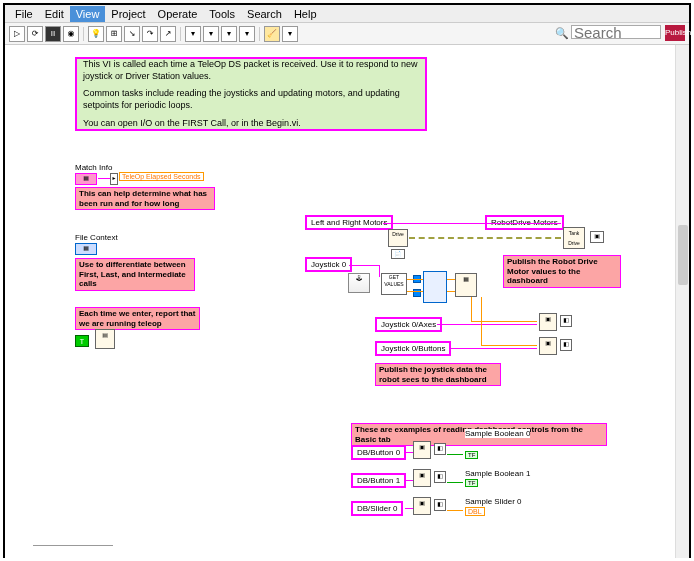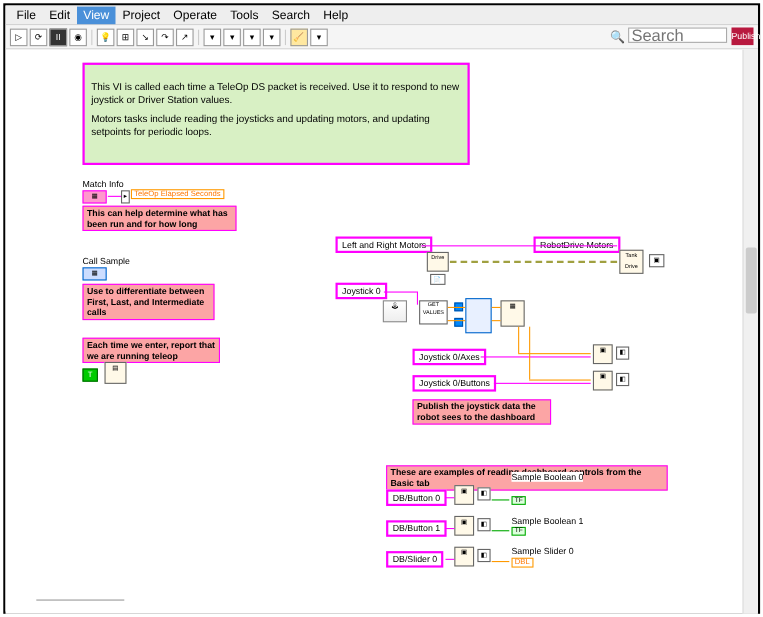--- a/index.html
+++ b/index.html
@@ -11,21 +11,21 @@
 .toolbar { display: flex; background: #f5f5f5; border-bottom: 1px solid #ccc; height: 22px; align-items: center; padding: 2px 4px; gap: 2px; position: relative; }
 .tb-btn { width: 16px; height: 16px; border: 1px solid #999; background: #fff; display: inline-flex; align-items: center; justify-content: center; font-size: 8px; }
 .tb-sep { width: 1px; height: 14px; background: #ccc; margin: 0 2px; }
 .font-sel { font-size: 10px; border: 1px solid #aaa; background: #fff; padding: 1px 4px; height: 16px; }
 .search-box { position: absolute; right: 28px; top: 2px; width: 90px; height: 14px; border: 1px solid #aaa; font-size: 15px; padding: 0 2px; color: #888; }
 .magnify { position: absolute; right: 120px; top: 4px; font-size: 11px; color: #666; }
 .help-icon { position: absolute; right: 4px; top: 2px; width: 20px; height: 16px; background: #b8193f; color: #fff; font-size: 8px; text-align: center; line-height: 16px; }
 .canvas { position: relative; width: 100%; height: 513px; background: #fff; overflow: hidden; }
 .scrollbar-v { position: absolute; right: 0; top: 0; width: 14px; height: 100%; background: #f0f0f0; border-left: 1px solid #ddd; }
 .scroll-thumb { position: absolute; width: 10px; background: #ccc; left: 2px; border-radius: 2px; }
-.desc-box { position: absolute; border: 2px solid #f0f; background: #d8f0c4; padding: 15px 6px; font-size: 9px; line-height: 1.3; }
+.desc-box { position: absolute; border: 2px solid #f0f; background: #d8f0c4; padding: 0 6px; font-size: 9px; line-height: 1.3; }
 .label-box { position: absolute; border: 1px solid #f0f; background: #fca5a5; padding: 1px 3px; font-size: 8px; line-height: 1.2; font-weight: bold; }
 .tag-box { position: absolute; border: 2px solid #f0f; background: #fff; padding: 1px 4px; font-size: 8px; }
 .free-label { position: absolute; font-size: 8px; background: #fff; }
 .node { position: absolute; border: 1px solid #666; background: #fff9e8; width: 24px; height: 22px; font-size: 6px; text-align: center; line-height: 10px; overflow: hidden; }
 .tiny-block { position: absolute; width: 14px; height: 12px; border: 1px solid #666; background: #fff; font-size: 6px; text-align: center; }
 .orange-term { position: absolute; border: 1px solid #f90; background: #fff; padding: 0 2px; font-size: 7px; color: #f70; }
 .green-bool { position: absolute; border: 1px solid #0a0; background: #dfd; padding: 0 2px; font-size: 6px; }
 .wire-pink { position: absolute; background: #f0f; height: 1px; }
 .wire-pink-v { position: absolute; background: #f0f; width: 1px; }
 .wire-orange { position: absolute; background: #f90; height: 1px; }
@@ -71,51 +71,53 @@
     <span class="magnify">🔍</span>
     <input class="search-box" placeholder="Search" style="">
     <div class="help-icon">Publish</div>
   </div>
 
   <div class="canvas">
 
     <div class="desc-box" style="left:70px;top:12px;width:352px;">
       <div>This VI is called each time a TeleOp DS packet is received.  Use it to respond to new joystick or Driver Station values.</div>
       <div style="height:6px"></div>
-      <div>Motors tasks include reading the joysticks and updating motors, and updating setpoints for periodic loops.</div>
+      <div>Common tasks include reading the joysticks and updating motors, and updating setpoints for periodic loops.</div>
       <div style="height:6px"></div>
+      <div>You can open I/O on the FIRST Call, or in the Begin.vi.</div>
     </div>
 
     <div class="free-label" style="left:70px;top:118px">Match Info</div>
     <div class="tiny-block" style="left:70px;top:128px;background:#f9c;border-color:#f0f;width:22px">▦</div>
     <div style="position:absolute;left:93px;top:133px;width:12px;height:1px;background:#f0f"></div>
     <div class="tiny-block" style="left:105px;top:128px;width:8px;">▸</div>
     <div class="orange-term" style="left:114px;top:127px">TeleOp Elapsed Seconds</div>
     <div class="label-box" style="left:70px;top:142px;width:140px">This can help determine what has been run and for how long</div>
 
-    <div class="free-label" style="left:70px;top:188px">Call Sample</div>
+    <div class="free-label" style="left:70px;top:188px">File Context</div>
     <div class="tiny-block" style="left:70px;top:198px;width:22px;background:#cdf;border-color:#06c">▦</div>
     <div class="label-box" style="left:70px;top:262px;width:125px">Each time we enter, report that we are running teleop</div>
 
     <div class="label-box" style="left:70px;top:213px;width:120px">Use to differentiate between First, Last, and Intermediate calls</div>
     <div class="tiny-block" style="left:70px;top:290px;background:#0c0;border-color:#060;color:#fff;font-size:7px;line-height:11px">T</div>
     <div class="node" style="left:90px;top:284px;width:20px;height:20px">▤</div>
 
 
     <div class="tag-box" style="left:300px;top:170px">Left and Right Motors</div>
     <div class="node" style="left:383px;top:184px;width:20px;height:18px;font-size:5px;line-height:8px">Drive</div>
     <div class="tiny-block" style="left:386px;top:204px;width:14px;height:10px">📄</div>
 
     <div class="tag-box" style="left:480px;top:170px">RobotDrive Motors</div>
     <div class="node" style="left:558px;top:182px;width:22px;height:22px;font-size:5px">Tank<br>Drive</div>
     <div class="tiny-block" style="left:585px;top:186px;width:14px">▣</div>
 
     <div class="wire-dash" style="left:404px;top:192px;width:152px"></div>
     <div class="wire-pink" style="left:378px;top:178px;width:178px"></div>
 
+    <div class="label-box" style="left:498px;top:210px;width:118px">Publish the Robot Drive Motor values to the dashboard</div>
 
     <div class="tag-box" style="left:300px;top:212px">Joystick 0</div>
     <div class="joy-icon" style="left:343px;top:228px">🕹</div>
     <div class="node" style="left:376px;top:228px;width:26px;height:22px;font-size:5px;line-height:7px;background:#fff">GET
 VALUES</div>
     <div class="wire-pink" style="left:344px;top:220px;width:30px"></div>
     <div class="wire-pink-v" style="left:374px;top:220px;height:12px"></div>
 
     <div class="struct-box" style="left:418px;top:226px"></div>
     <div class="tiny-block" style="left:408px;top:230px;width:8px;height:8px;background:#08f;border-color:#05a"></div>

